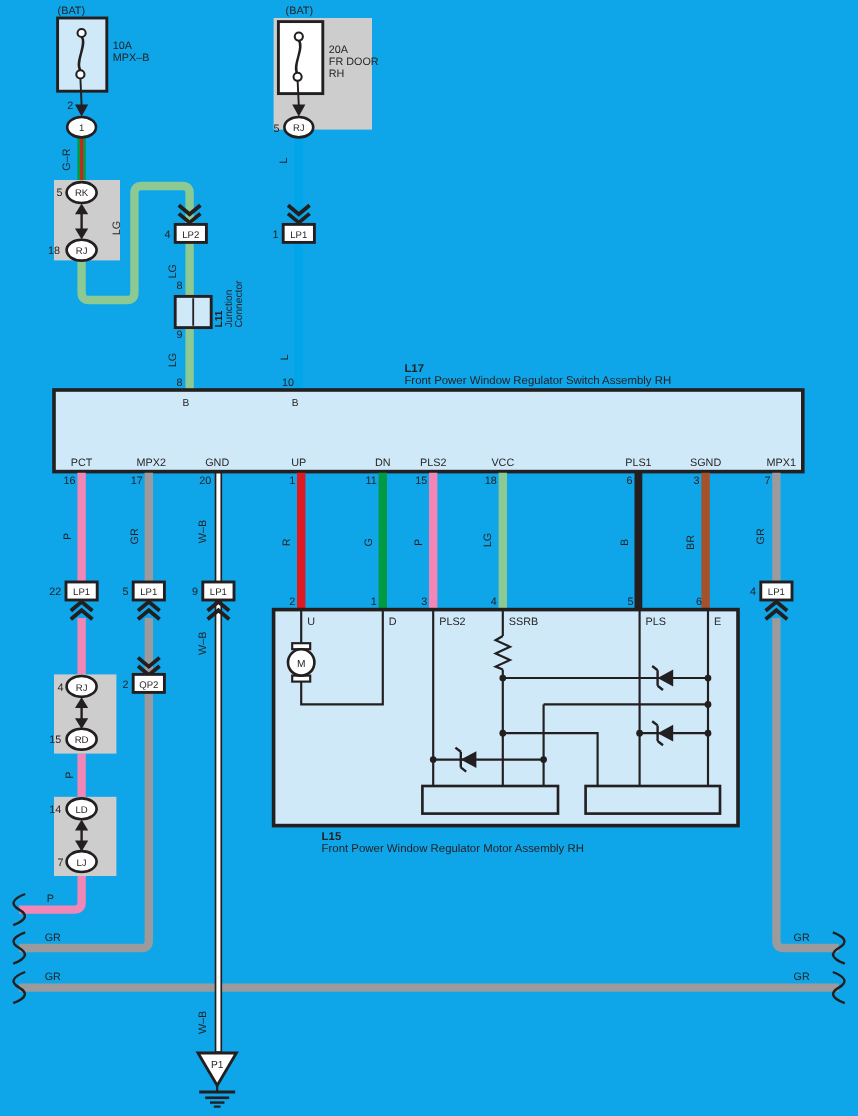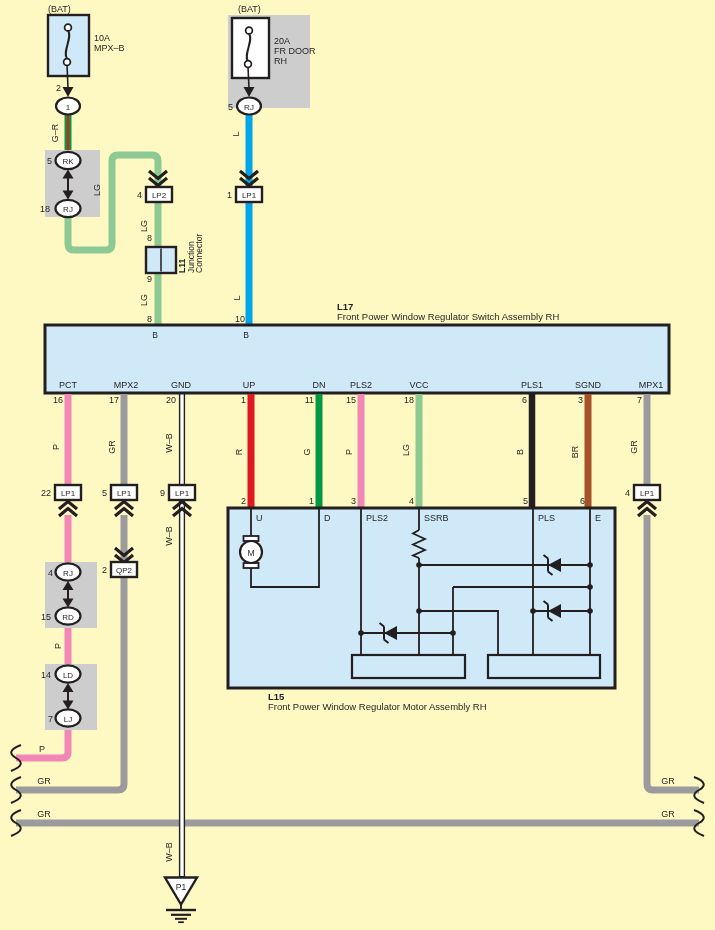--- a/index.html
+++ b/index.html
@@ -1,16 +1,16 @@
 <!DOCTYPE html>
 <html><head>
 <meta charset="utf-8">
 <style>
   html,body{margin:0;padding:0;background:#ffffff;}
-  .page{width:715px;height:930px;position:relative;background:#fef9c3;text-decoration:underline;}
+  .page{width:715px;height:930px;position:relative;background:#0ea5e9;text-decoration:underline;}
   text{font-family:"Liberation Sans","DejaVu Sans",sans-serif;font-size:9px;fill:#231f20;}
   .t8{font-size:8px;}
   .t85{font-size:8.5px;}
   .t95{font-size:9.5px;}
   .b{font-weight:bold;}
 </style>
 </head>
 <body>
 
 <div class="page">

